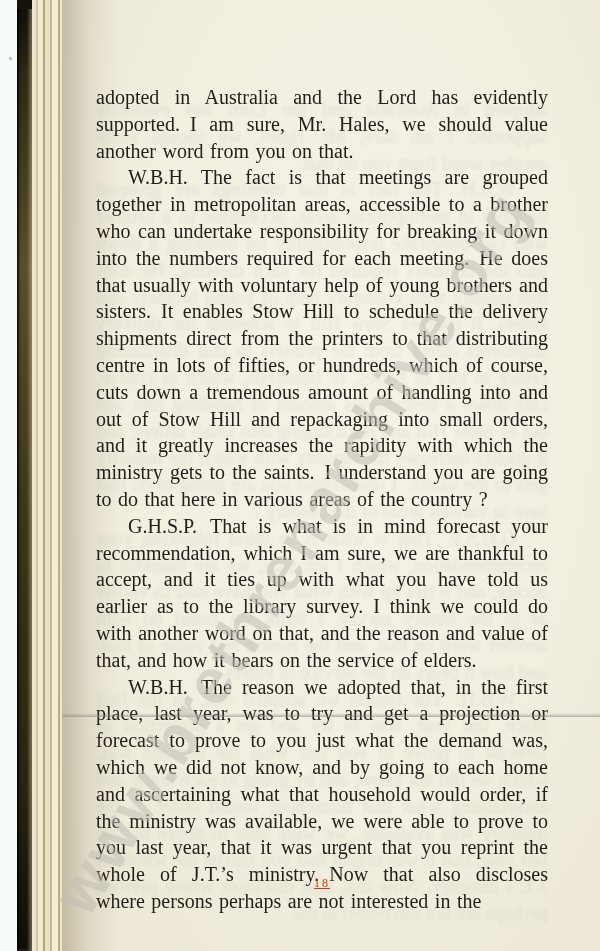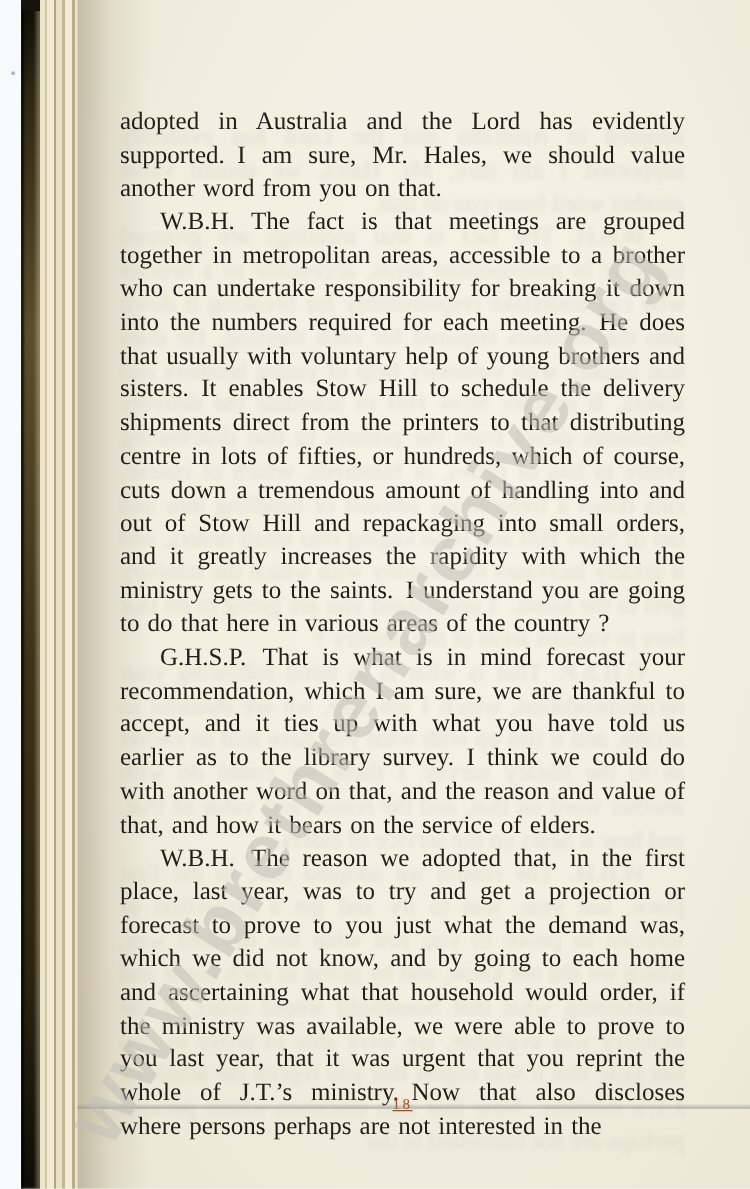--- a/index.html
+++ b/index.html
@@ -1,21 +1,21 @@
 <!DOCTYPE html>
 <html><head>
 <meta charset="utf-8">
 <style>
   html,body{margin:0;padding:0;}
   body{
     width:600px;height:951px;overflow:hidden;
     background:#f6f9f9;
     font-family:"Liberation Serif","DejaVu Serif",serif;
   }
-  .scan{position:relative;width:600px;height:887px;}
+  .scan{position:relative;width:600px;height:717px;}
 
   
   .scanner-bg{position:absolute;left:0;top:0;width:22px;height:951px;background:#f7fafa;}
   .speck{position:absolute;left:9px;top:57px;width:3px;height:3px;border-radius:50%;background:#9ab8d8;}
 
   
   .cover-edge{
     position:absolute;left:17px;top:0;width:15px;height:951px;
     background:linear-gradient(180deg,#0e0c06 0%,#2e2813 8%,#5a4f2a 28%,#3c3418 55%,#2a2410 82%,#0f0d06 100%);
     box-shadow:inset -3px 0 3px rgba(240,230,190,0.35), inset 2px 0 2px rgba(0,0,0,0.8);

